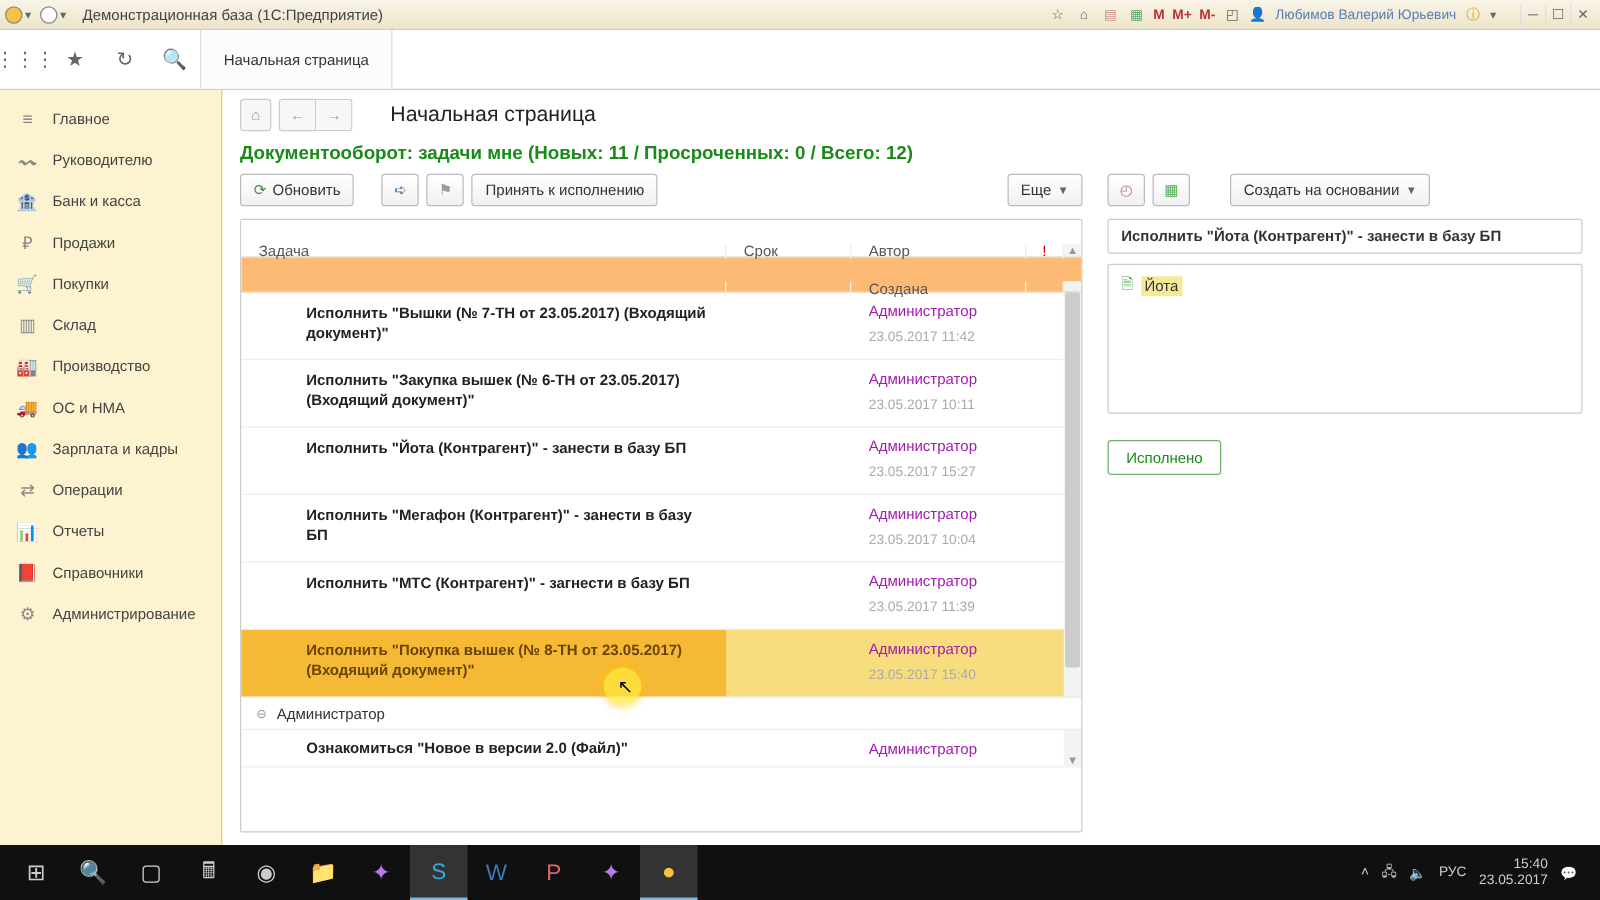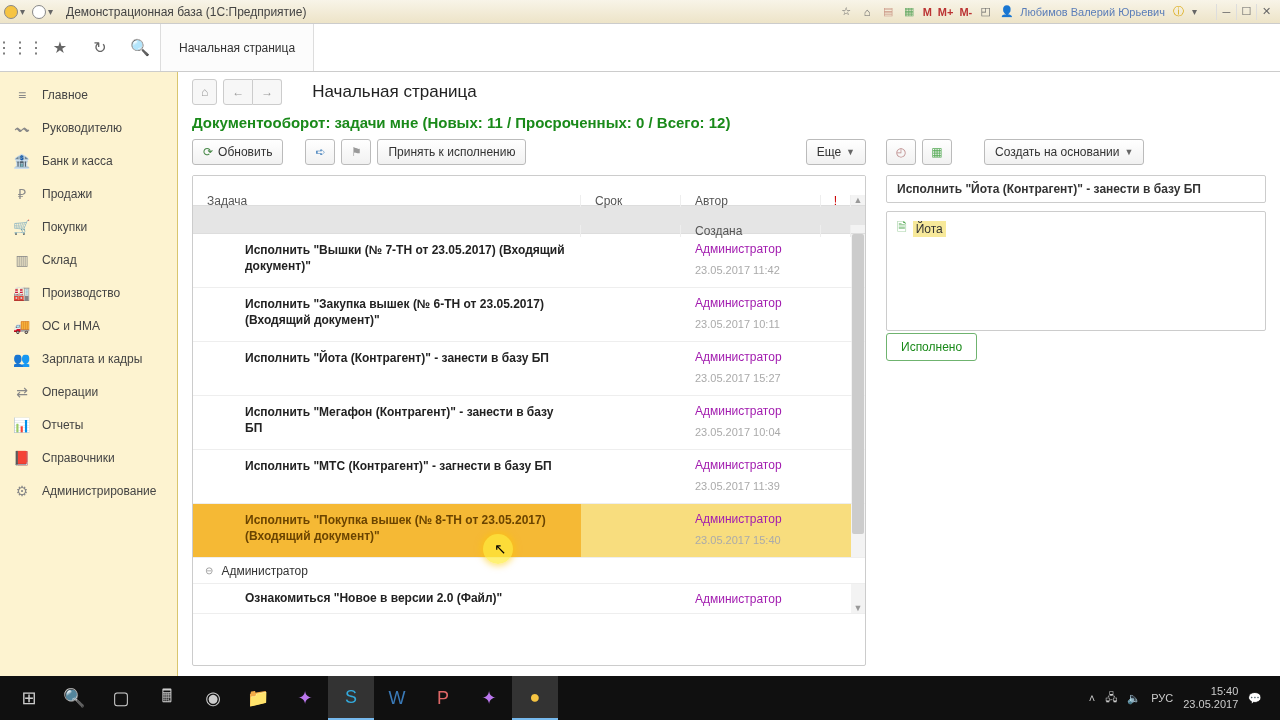--- a/index.html
+++ b/index.html
@@ -50,21 +50,21 @@
   .rightpane { width: 380px; display: flex; flex-direction: column; }
 
   .toolbar { display: flex; align-items: center; gap: 6px; margin-bottom: 8px; height: 30px; }
   .btn { border: 1px solid #bbb; background: linear-gradient(#fff,#f1f1f1); border-radius: 3px; height: 26px; padding: 0 10px; display: flex; align-items: center; font-size: 12px; cursor: pointer; color:#333; }
   .btn-iconly { padding: 0; width: 30px; justify-content: center; }
   .spacer { flex: 1; }
 
   
   .tablewrap { flex: 1; border: 1px solid #ccc; border-radius: 2px; position: relative; overflow: hidden; }
   .thead { display: flex; background: #fff; border-bottom: 1px solid #ddd; height: 30px; align-items: stretch; }
-  .thead2 { display: flex; background: #e5e5e5; border-bottom: 1px solid #ddd; height: 28px; align-items: stretch; }
+  .thead2 { display: flex; background: #fdba74; border-bottom: 1px solid #ddd; height: 28px; align-items: stretch; }
   .th { padding: 6px 14px; color: #555; border-right: 1px solid #eee; display: flex; align-items: center; margin-top: 19px; }
   .col-task { flex: 1; min-width: 0; }
   .col-due { width: 100px; }
   .col-auth { width: 140px; }
   .col-pri { width: 30px; justify-content: center; color: #c00; }
   .col-scroll { width: 14px; padding: 0; border-right: none; background: #f3f3f3; color: #999; font-size: 9px; text-align: center; display:flex; align-items:center; justify-content:center;}
   .tbody { position: absolute; top: 58px; left: 0; right: 0; bottom: 0; overflow: hidden; }
   .trow { display: flex; border-bottom: 1px solid #eee; min-height: 54px; }
   .trow.sel { background: #f8dd7e; }
   .tcell { padding: 8px 14px 6px 14px; }
@@ -82,21 +82,21 @@
   .grouphdr .gico { color: #999; margin-right: 8px; font-size: 10px; }
   .vscroll-thumb { position: absolute; right: 1px; top: 58px; width: 12px; height: 300px; background: #ccc; border-radius: 2px; }
 
   
   .detail-title { border: 1px solid #ccc; padding: 6px 10px; font-weight: bold; background: #fff; border-radius: 2px; }
   .detail-desc { flex: 1; border: 1px solid #ccc; margin-top: 8px; padding: 8px 10px; color: #aaa; font-style: italic; background: #fff; border-radius: 2px; min-height: 130px; }
   .attach { border: 1px solid #ccc; margin-top: 8px; padding: 6px 10px; background: #fff; height: 120px; border-radius: 2px; }
   .attach-item { display: inline-flex; align-items: center; gap: 6px; }
   .attach-name { background: #f7e99a; padding: 1px 3px; }
   .comment { border: 1px solid #ccc; margin-top: 8px; padding: 8px 10px; color: #aaa; background: #fff; height: 70px; border-radius: 2px; }
-  .done-btn { margin-top: 2px; border: 1px solid #6fb36f; background: #fff; color: #1a8a1a; padding: 6px 14px; border-radius: 3px; align-self: flex-start; cursor: pointer; }
+  .done-btn { margin-top: 21px; border: 1px solid #6fb36f; background: #fff; color: #1a8a1a; padding: 6px 14px; border-radius: 3px; align-self: flex-start; cursor: pointer; }
 
   
   .taskbar { position: absolute; left: 0; right: 0; bottom: 0; height: 44px; background: #101010; display: flex; align-items: center; padding: 0 6px; color: #ccc; }
   .tb-appbox { width: 46px; height: 44px; display: flex; align-items: center; justify-content: center; font-size: 18px; }
   .tb-appbox.active { background: #333; border-bottom: 2px solid #76b9ed; }
   .tray { margin-left: auto; display: flex; align-items: center; gap: 10px; font-size: 11px; padding-right: 12px; }
   .tray .clock { text-align: right; line-height: 1.2; }
 
   
   .cursor-spot { position: absolute; width: 30px; height: 30px; border-radius: 50%; background: rgba(255,235,59,.7); box-shadow: 0 0 6px 2px rgba(255,200,0,.5); pointer-events: none; }

